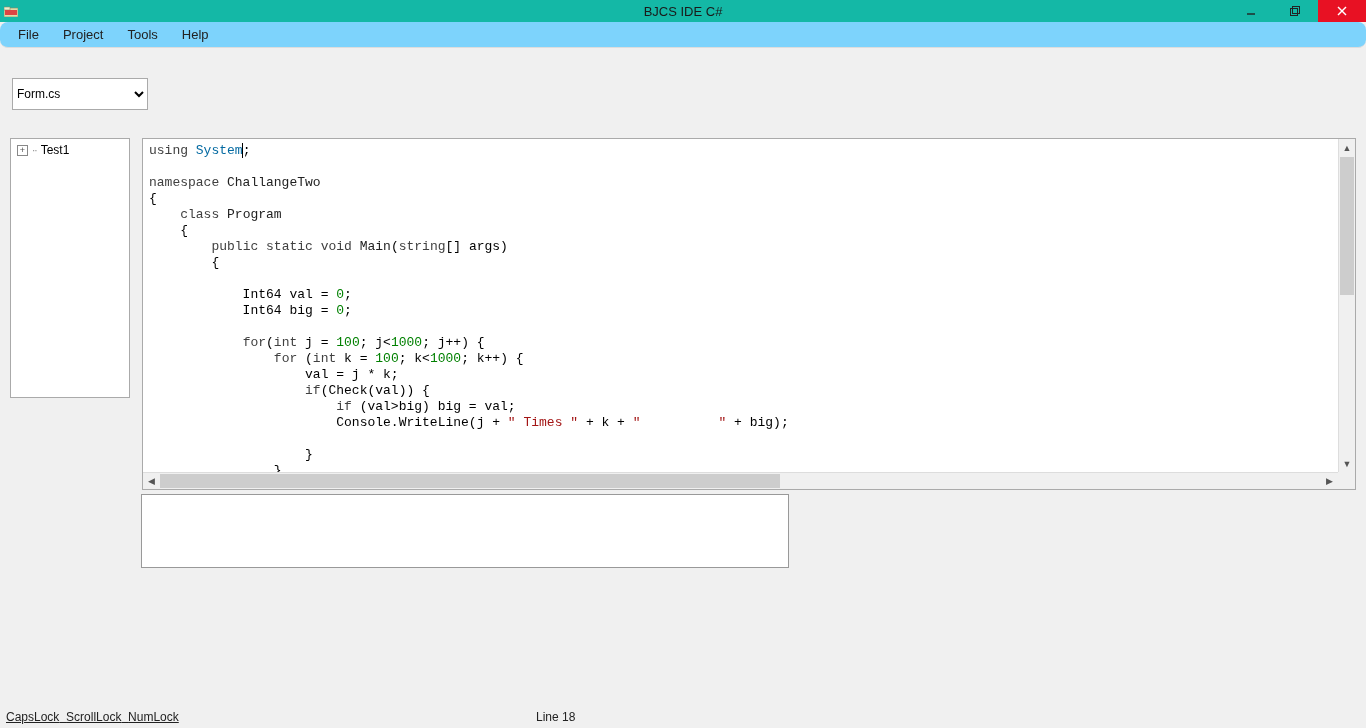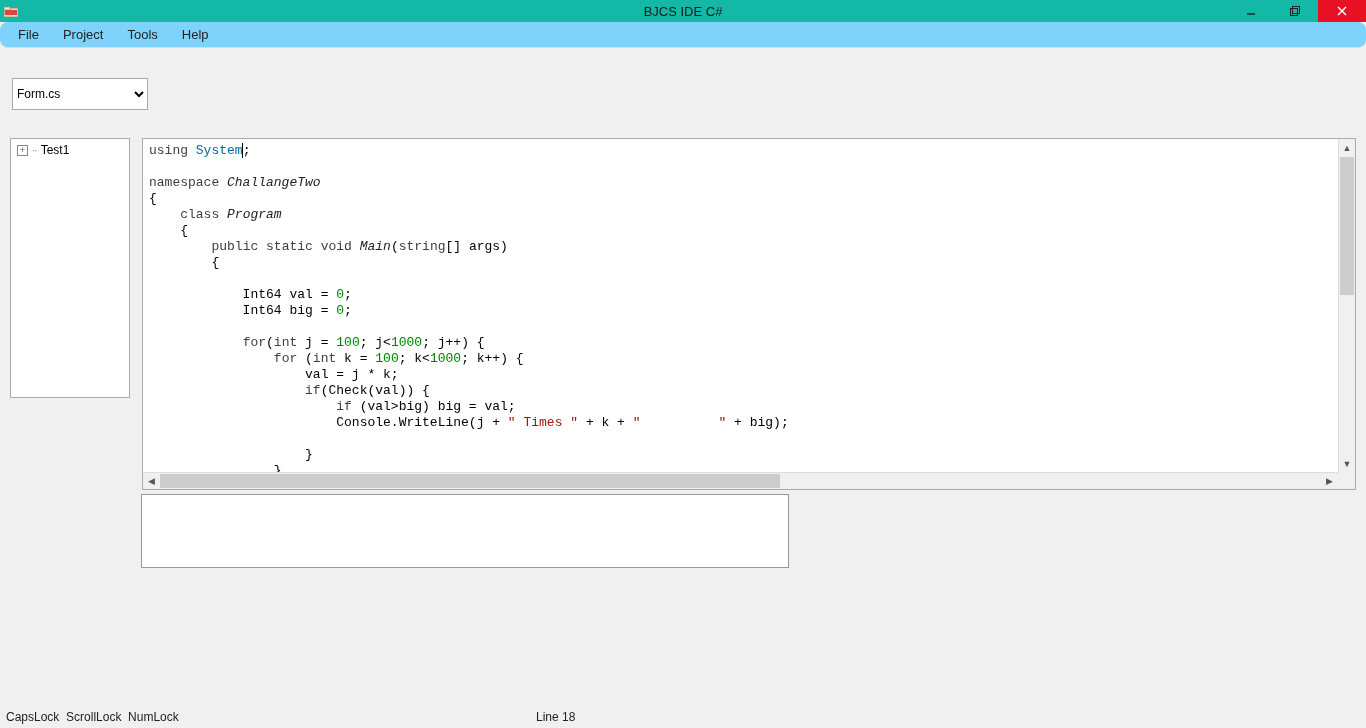--- a/index.html
+++ b/index.html
@@ -39,27 +39,27 @@
   .hscroll { position:absolute; left:0; right:17px; bottom:0; height:17px; background:#f0f0f0; border-top:1px solid #ddd;}
   .hscroll .thumb { position:absolute; top:1px; bottom:1px; left:17px; width: 620px; background:#cdcdcd;}
   .hscroll .arrow { position:absolute; top:0; bottom:0; width:17px; display:flex; align-items:center; justify-content:center; font-size:9px; color:#555;}
   .hscroll .arrow.left{left:0;} .hscroll .arrow.right{right:0;}
   .scroll-corner{position:absolute; right:0; bottom:0; width:17px; height:17px; background:#f0f0f0;}
   
   .kw { color:#404040; }
   .type { color:#0369a1; }
   .num { color:#008000; }
   .str { color:#a31515; }
-  .cls { color:#222;font-style:italic; }
+  .cls { color:#222; }
   .cursor { border-right:1px solid #000; display:inline; margin-left:-1px;}
   
   .output-label { font-size:13px; margin-top: 18px; margin-left: 131px; }
   .output-box { margin-top:4px; margin-left:131px; width: 648px; height: 74px; border:1px solid #999; background:#fff; }
   
-  .statusbar { position:absolute; left:0; right:0; bottom:0; height:20px; font-size:12px; color:#222; padding: 2px 6px; display:flex; }
+  .statusbar { position:absolute; left:0; right:0; bottom:0; height:20px; font-size:12px; color:#222; padding: 2px 6px; display:flex;text-decoration:underline; }
   .statusbar .locks { }
   .statusbar .linecol { position:absolute; left: 536px; }
 </style>
 </head>
 <body>
 
 <div class="titlebar">
   <span class="titlebar-icon">
     <svg viewBox="0 0 14 12">
         <rect x="0" y="3" width="14" height="9" fill="#dda" stroke="#886" stroke-width="0.6"></rect>

